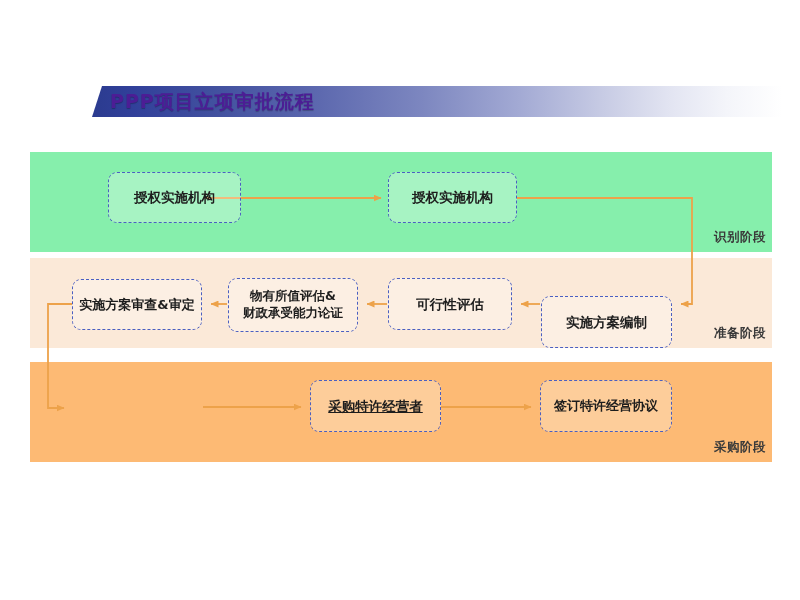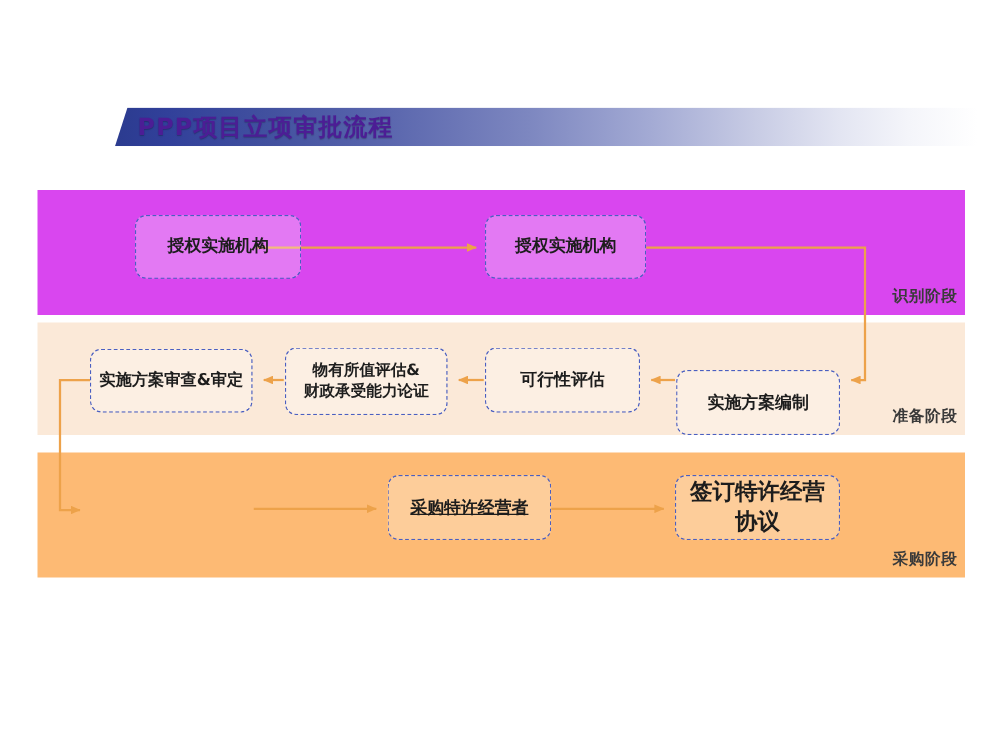--- a/index.html
+++ b/index.html
@@ -62,21 +62,21 @@
     white-space: nowrap;
     text-shadow: 0 1px 1px rgba(0,0,0,0.25);
   }
 
   
   .band {
     position: absolute;
     left: 30px;
     width: 742px;
   }
-  #band-identify { top: 152px;  height: 100px;  background: #d946ef; }
+  #band-identify { top: 152px;  height: 100px;  background: #86efac; }
   #band-prepare  { top: 258px;  height: 90px;  background: #fbe9d8; }
   #band-procure  { top: 362px;  height: 100px; background: #fdba74; }
 
   .band-label {
     position: absolute;
     right: 6px;
     bottom: 6px;
     font-size: 12.5px;
     color: #3a3a3a;
     font-weight: 600;
@@ -170,15 +170,15 @@
 
   <div class="node" style="left:72px; top:279px; width:130px; height:51px; font-size:13px;">实施方案审查&amp;审定</div>
 
   <div class="node" style="left:388px; top:278px; width:124px; height:52px;">可行性评估</div>
 
   <div class="node" style="left:541px; top:296px; width:131px; height:52px;">实施方案编制</div>
 
 
   <div class="node" style="left:310px; top:380px; width:131px; height:52px;text-decoration:underline;">采购特许经营者</div>
 
-  <div class="node" style="left:540px; top:380px; width:132px; height:52px; font-size:18px;">签订特许经营协议</div>
+  <div class="node" style="left:540px; top:380px; width:132px; height:52px; font-size:13px;">签订特许经营协议</div>
 
 </div>
 
 </body></html>

